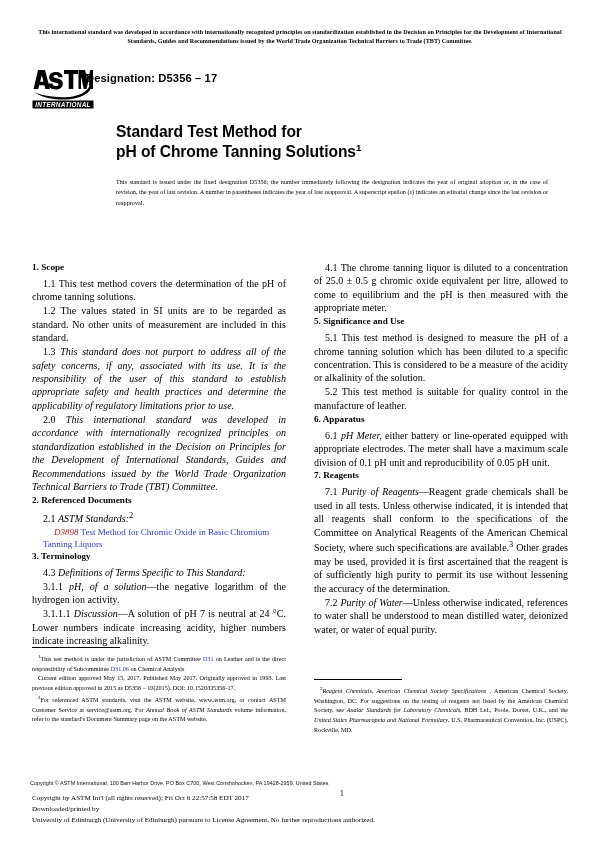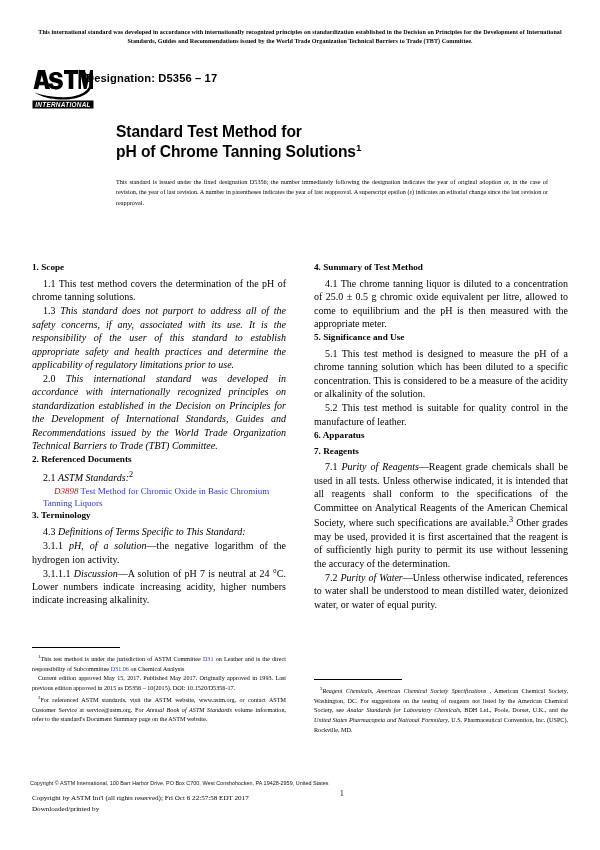--- a/index.html
+++ b/index.html
@@ -243,20 +243,24 @@
 
     <div class="col col-left">
 
       <h2 class="sec">1. Scope</h2>
 
       <p class="para">
         <span class="num">1.1</span>
         <span>This test method covers the determination of the pH of chrome tanning solutions.</span>
       </p>
 
+      <p class="para">
+        <span class="num">1.2</span>
+        <span>The values stated in SI units are to be regarded as standard. No other units of measurement are included in this standard.</span>
+      </p>
 
       <p class="para">
         <span class="num">1.3</span>
         <i>This standard does not purport to address all of the safety concerns, if any, associated with its use. It is the responsibility of the user of this standard to establish appropriate safety and health practices and determine the applicability of regulatory limitations prior to use.</i>
       </p>
 
       <p class="para">
         <span class="num">2.0</span>
         <i>This international standard was developed in accordance with internationally recognized principles on standardization established in the Decision on Principles for the Development of International Standards, Guides and Recommendations issued by the World Trade Organization Technical Barriers to Trade (TBT) Committee.</i>
       </p>
@@ -298,41 +302,45 @@
         <p class="fn">Current edition approved May 15, 2017. Published May 2017. Originally approved in 1993. Last previous edition approved in 2015 as D5356 – 10(2015). DOI: 10.1520/D5356-17.</p>
         <p class="fn">
           <sup>2</sup><span>For referenced ASTM standards, visit the ASTM website, www.astm.org, or contact ASTM Customer Service at service@astm.org. For </span><i>Annual Book of ASTM Standards</i><span> volume information, refer to the standard's Document Summary page on the ASTM website.</span>
         </p>
       </div>
 
     </div>
 
     <div class="col col-right">
 
-      <h2 class="sec">4. Summary of Test Method</h2>
 
       <p class="para">
         <span class="num">4.1</span>
         <span>The chrome tanning liquor is diluted to a concentration of 25.0 ± 0.5 g chromic oxide equivalent per litre, allowed to come to equilibrium and the pH is then measured with the appropriate meter.</span>
       </p>
 
       <h2 class="sec sec-gap">5. Significance and Use</h2>
 
       <p class="para">
         <span class="num">5.1</span>
         <span>This test method is designed to measure the pH of a chrome tanning solution which has been diluted to a specific concentration. This is considered to be a measure of the acidity or alkalinity of the solution.</span>
       </p>
 
       <p class="para">
         <span class="num">5.2</span>
         <span>This test method is suitable for quality control in the manufacture of leather.</span>
       </p>
 
       <h2 class="sec sec-gap">6. Apparatus</h2>
 
+      <p class="para">
+        <span class="num">6.1</span>
+        <i>pH Meter,</i>
+        <span>either battery or line-operated equipped with appropriate electrodes. The meter shall have a maximum scale division of 0.1 pH unit and reproducibility of 0.05 pH unit.</span>
+      </p>
 
       <h2 class="sec sec-gap">7. Reagents</h2>
 
       <p class="para">
         <span class="num">7.1</span>
         <i>Purity of Reagents</i><span>—Reagent grade chemicals shall be used in all tests. Unless otherwise indicated, it is intended that all reagents shall conform to the specifications of the Committee on Analytical Reagents of the American Chemical Society, where such specifications are available.</span><sup>3</sup><span> Other grades may be used, provided it is first ascertained that the reagent is of sufficiently high purity to permit its use without lessening the accuracy of the determination.</span>
       </p>
 
       <p class="para">
         <span class="num">7.2</span>
@@ -347,17 +355,18 @@
       </div>
 
     </div>
   </div>
 
   <div class="footer">
     <div class="copyright-line">Copyright © ASTM International, 100 Barr Harbor Drive, PO Box C700, West Conshohocken, PA 19428-2959, United States</div>
     <div class="dl-block">
       <div>Copyright by ASTM Int'l (all rights reserved); Fri Oct  6 22:57:58 EDT 2017</div>
       <div>Downloaded/printed by</div>
+      <div>University of Edinburgh (University of Edinburgh) pursuant to License Agreement. No further reproductions authorized.</div>
     </div>
   </div>
   <div class="page-number">1</div>
 
 </div>
 
 </body></html>

